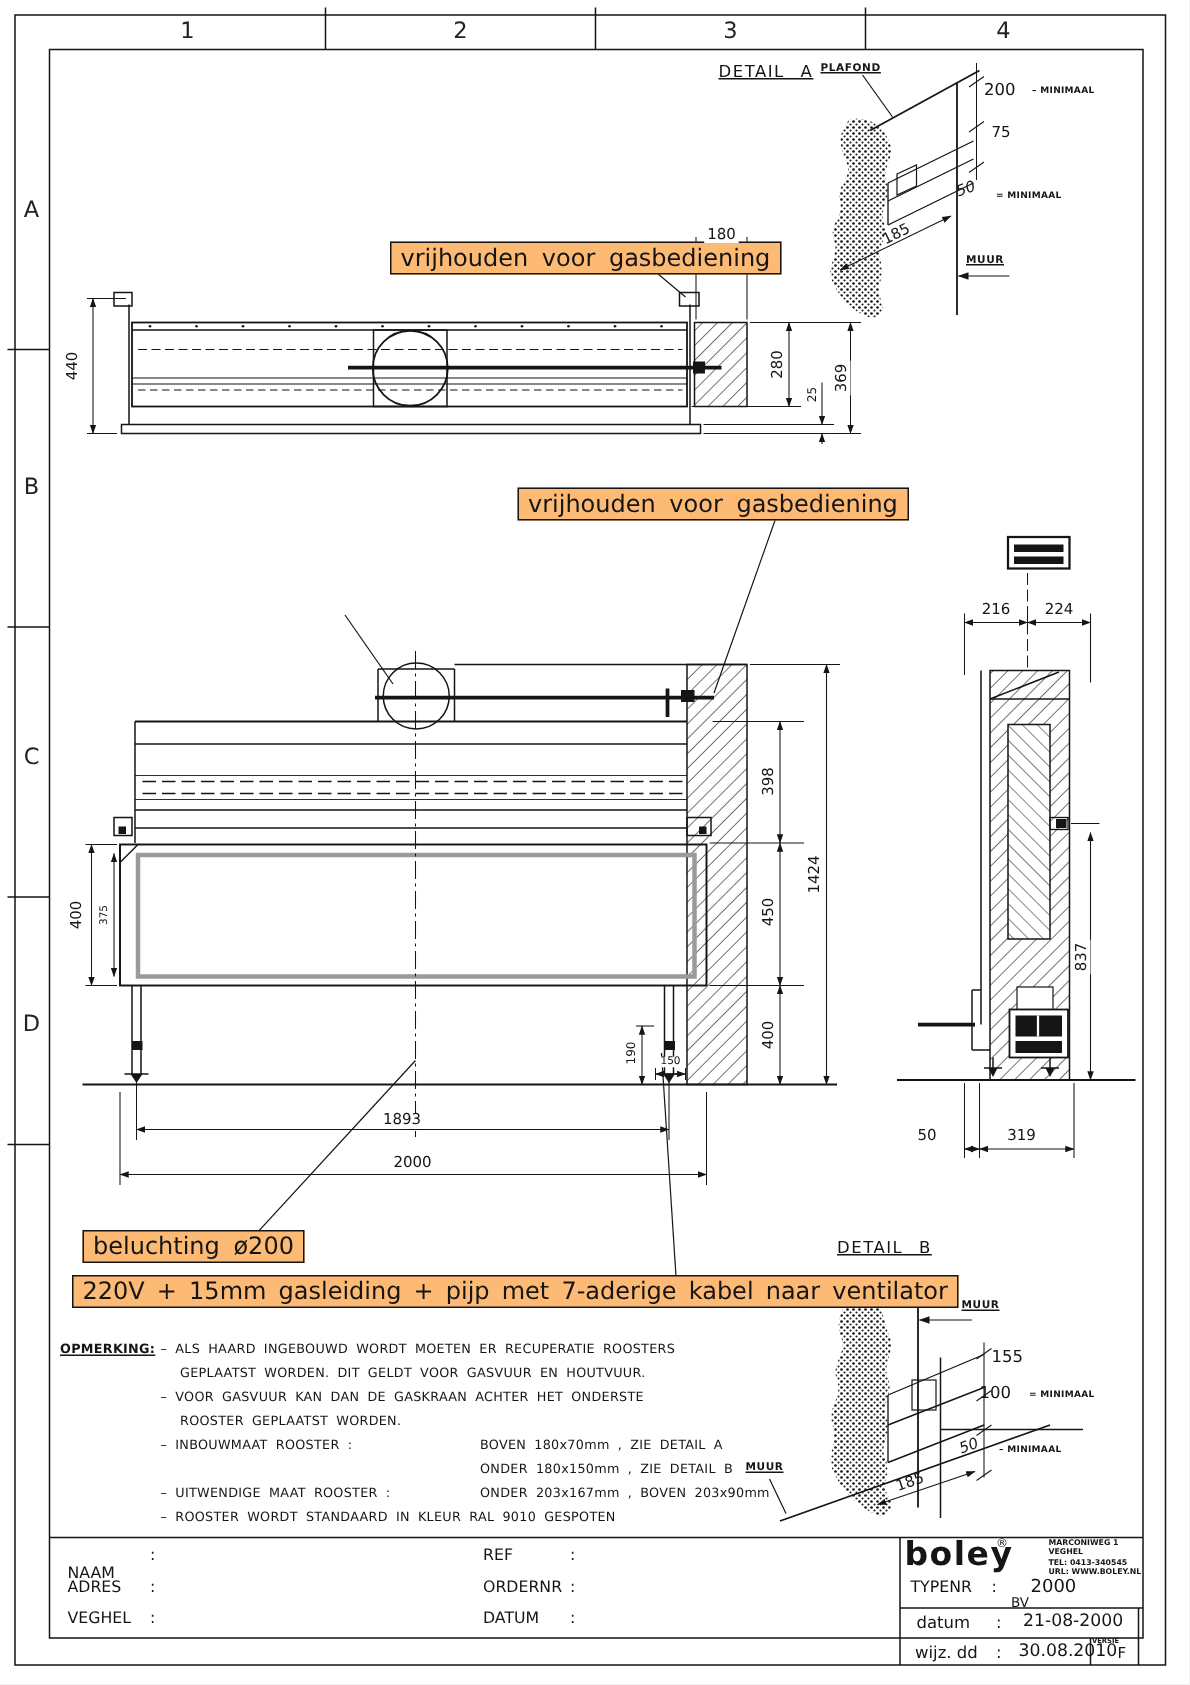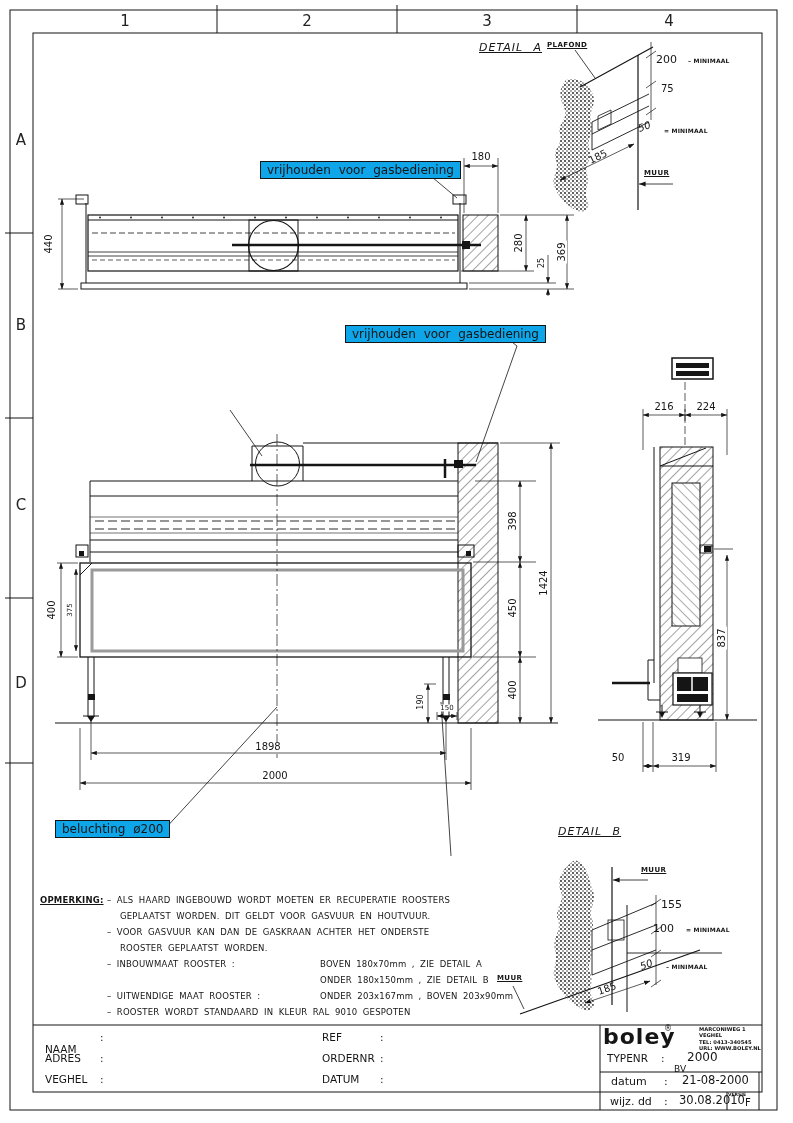--- a/index.html
+++ b/index.html
@@ -3,27 +3,27 @@
 <meta charset="utf-8">
 <style>
   html,body{margin:0;padding:0;background:#e8e8e8;}
   .page{position:relative;width:793px;height:1123px;background:#ffffff;overflow:hidden;
         font-family:"DejaVu Sans","Liberation Sans",sans-serif;color:#151515;}
   svg.lines{position:absolute;left:0;top:0;}
   .t{position:absolute;white-space:nowrap;color:#151515;line-height:1;font-size:10px;}
   .c{transform:translate(-50%,-50%);}
   .r{transform:translate(-50%,-50%) rotate(-90deg);}
   .dim{font-size:10px;background:#fff;padding:0 2px;}
-  .box{border:1.2px solid #151515;background:#0ea5e9;padding:2px 6px;font-size:12px;word-spacing:4px;}
+  .box{border:1.2px solid #151515;background:#fdba74;padding:2px 6px;font-size:16px;word-spacing:4px;}
   .u{text-decoration:underline;}
   .wl{font-size:7px;font-weight:bold;letter-spacing:.4px;text-decoration:underline;}
   .mini{font-size:6px;font-weight:bold;letter-spacing:.2px;}
   .note{font-size:8.5px;letter-spacing:.2px;word-spacing:2.5px;}
   .grid{font-size:15px;color:#222;}
-  .dtitle{font-size:11px;letter-spacing:1px;word-spacing:6px;text-decoration:underline;font-style:italic;}
+  .dtitle{font-size:11px;letter-spacing:1px;word-spacing:6px;text-decoration:underline;}
   .it{font-style:italic;}
 </style>
 </head>
 <body>
 
 <div class="page">
 
 <svg class="lines" width="793" height="1123" viewBox="0 0 793 1123">
 <defs>
   <pattern id="hatch" width="7" height="7" patternUnits="userSpaceOnUse" patternTransform="rotate(45)">
@@ -296,29 +296,30 @@
 
 <div class="t box" style="left:260px;top:161px;">vrijhouden voor gasbediening</div>
 <div class="t c dim" style="left:481px;top:157px;">180</div>
 <div class="t r dim" style="left:49px;top:244px;">440</div>
 <div class="t r dim" style="left:519px;top:243px;">280</div>
 <div class="t r dim" style="left:542px;top:263px;font-size:8px;">25</div>
 <div class="t r dim" style="left:562px;top:252px;">369</div>
 
 <div class="t box" style="left:345px;top:325px;">vrijhouden voor gasbediening</div>
 <div class="t box" style="left:55px;top:820px;">beluchting ø200</div>
+<div class="t box" style="left:48px;top:850px;word-spacing:3px;">220V + 15mm gasleiding + pijp met 7-aderige kabel naar ventilator</div>
 <div class="t r dim" style="left:513px;top:521px;">398</div>
 <div class="t r dim" style="left:513px;top:608px;">450</div>
 <div class="t r dim" style="left:513px;top:690px;">400</div>
 <div class="t r dim" style="left:544px;top:583px;">1424</div>
 <div class="t r dim" style="left:52px;top:610px;">400</div>
 <div class="t r dim" style="left:70px;top:610px;font-size:7px;">375</div>
 <div class="t r dim" style="left:421px;top:702px;font-size:8px;">190</div>
 <div class="t c dim" style="left:447px;top:708px;font-size:7px;">150</div>
-<div class="t c dim" style="left:268px;top:747px;">1898</div>
+<div class="t c dim" style="left:268px;top:747px;">1893</div>
 <div class="t c dim" style="left:275px;top:776px;">2000</div>
 
 <div class="t c dim" style="left:664px;top:407px;">216</div>
 <div class="t c dim" style="left:706px;top:407px;">224</div>
 <div class="t r dim" style="left:722px;top:638px;">837</div>
 <div class="t c dim" style="left:618px;top:758px;">50</div>
 <div class="t c dim" style="left:681px;top:758px;">319</div>
 
 <div class="t dtitle" style="left:558px;top:826px;">DETAIL B</div>
 <div class="t wl" style="left:641px;top:867px;">MUUR</div>

